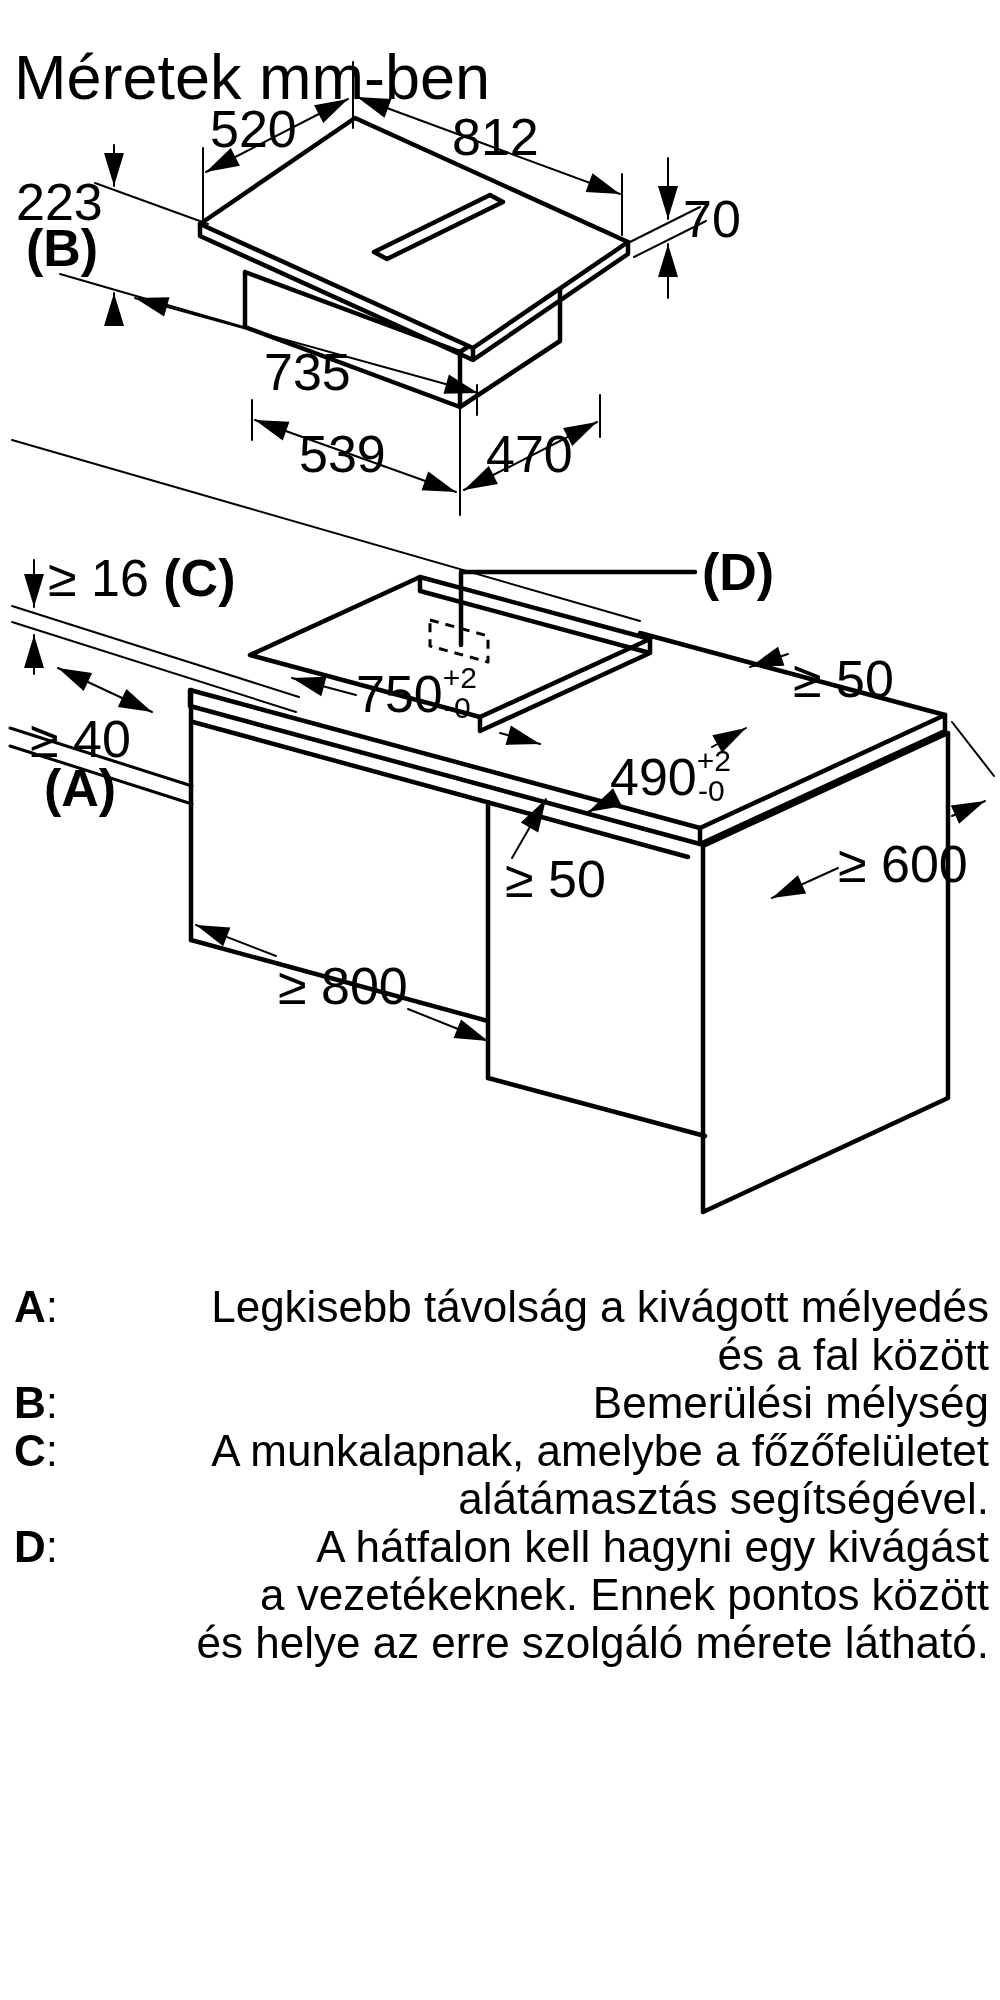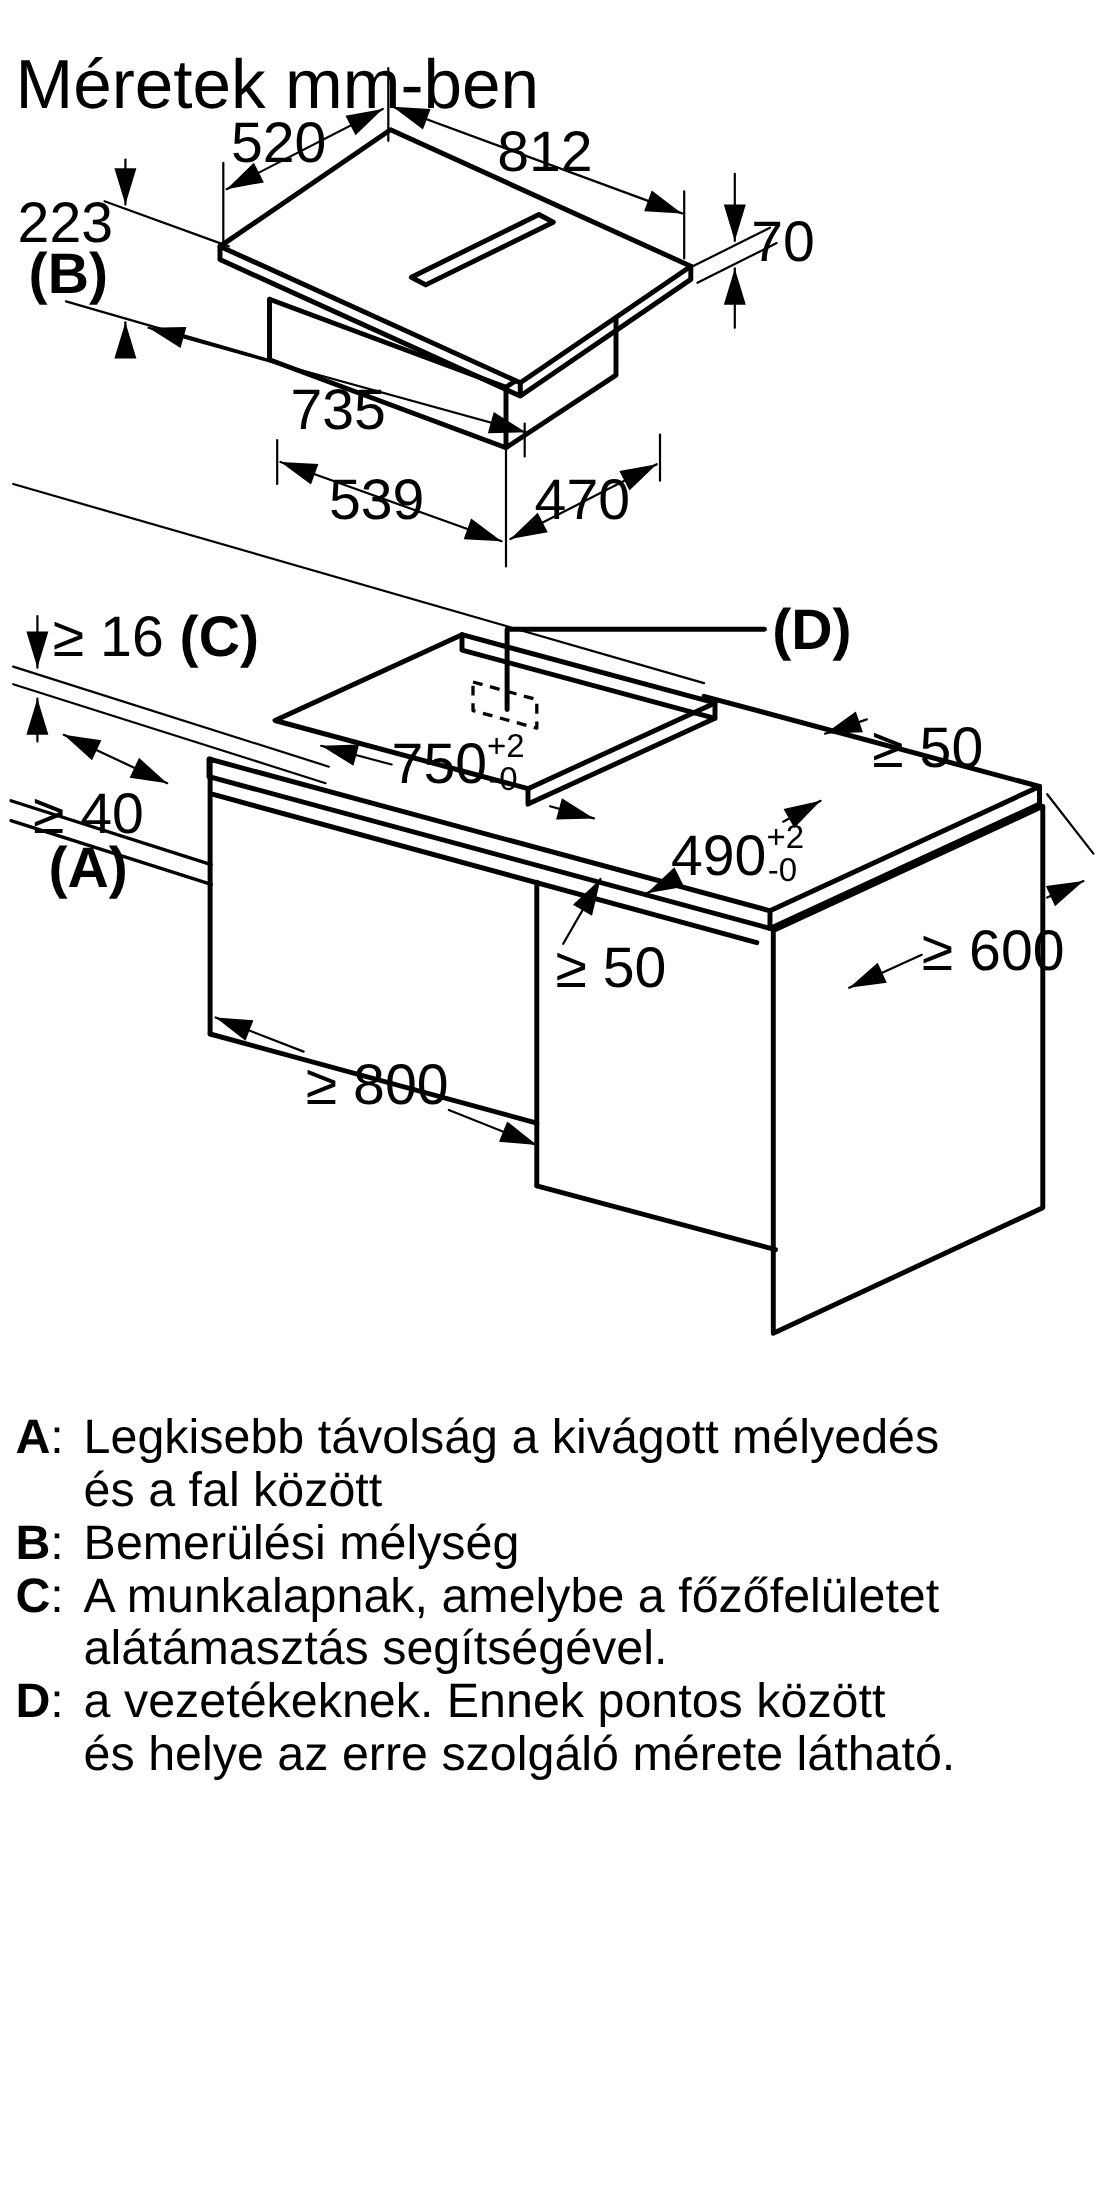--- a/index.html
+++ b/index.html
@@ -10,21 +10,21 @@
   svg text{font-family:"Liberation Sans",sans-serif;font-size:52px;fill:#000;}
   .thick{stroke:#000;stroke-width:4.5;fill:none;stroke-linejoin:round;stroke-linecap:round;}
   .thin{stroke:#000;stroke-width:2;fill:none;stroke-linecap:round;}
   .med{stroke:#000;stroke-width:3;fill:none;stroke-linecap:round;}
   .dashed{stroke:#000;stroke-width:3;fill:none;stroke-dasharray:9 7;stroke-linejoin:round;}
   .facewhite{fill:#ffffff;stroke:#000;stroke-width:4.5;stroke-linejoin:round;}
   .legend{position:absolute;left:14px;top:1283px;width:975px;font-size:44px;line-height:48px;}
   .entry{display:flex;align-items:flex-start;}
   .letter{flex:0 0 62px;font-weight:bold;}
   .letter span{font-weight:normal;}
-  .lines{flex:1;}
+  .lines{flex:1;text-align:right;}
 </style>
 </head>
 <body>
 
 <div class="page">
 
   <div class="title">Méretek mm-ben</div>
 
   <svg width="1000" height="1280" viewBox="0 0 1000 1280">
     <defs>
@@ -149,19 +149,20 @@
     <div class="entry">
       <div class="letter"><b>C</b><span>:</span></div>
       <div class="lines">
         <div>A munkalapnak, amelybe a főzőfelületet</div>
         <div>alátámasztás segítségével.</div>
       </div>
     </div>
     <div class="entry">
       <div class="letter"><b>D</b><span>:</span></div>
       <div class="lines">
+        <div>A hátfalon kell hagyni egy kivágást</div>
         <div>a vezetékeknek. Ennek pontos között</div>
         <div>és helye az erre szolgáló mérete látható.</div>
       </div>
     </div>
   </div>
 
 </div>
 
 </body></html>

